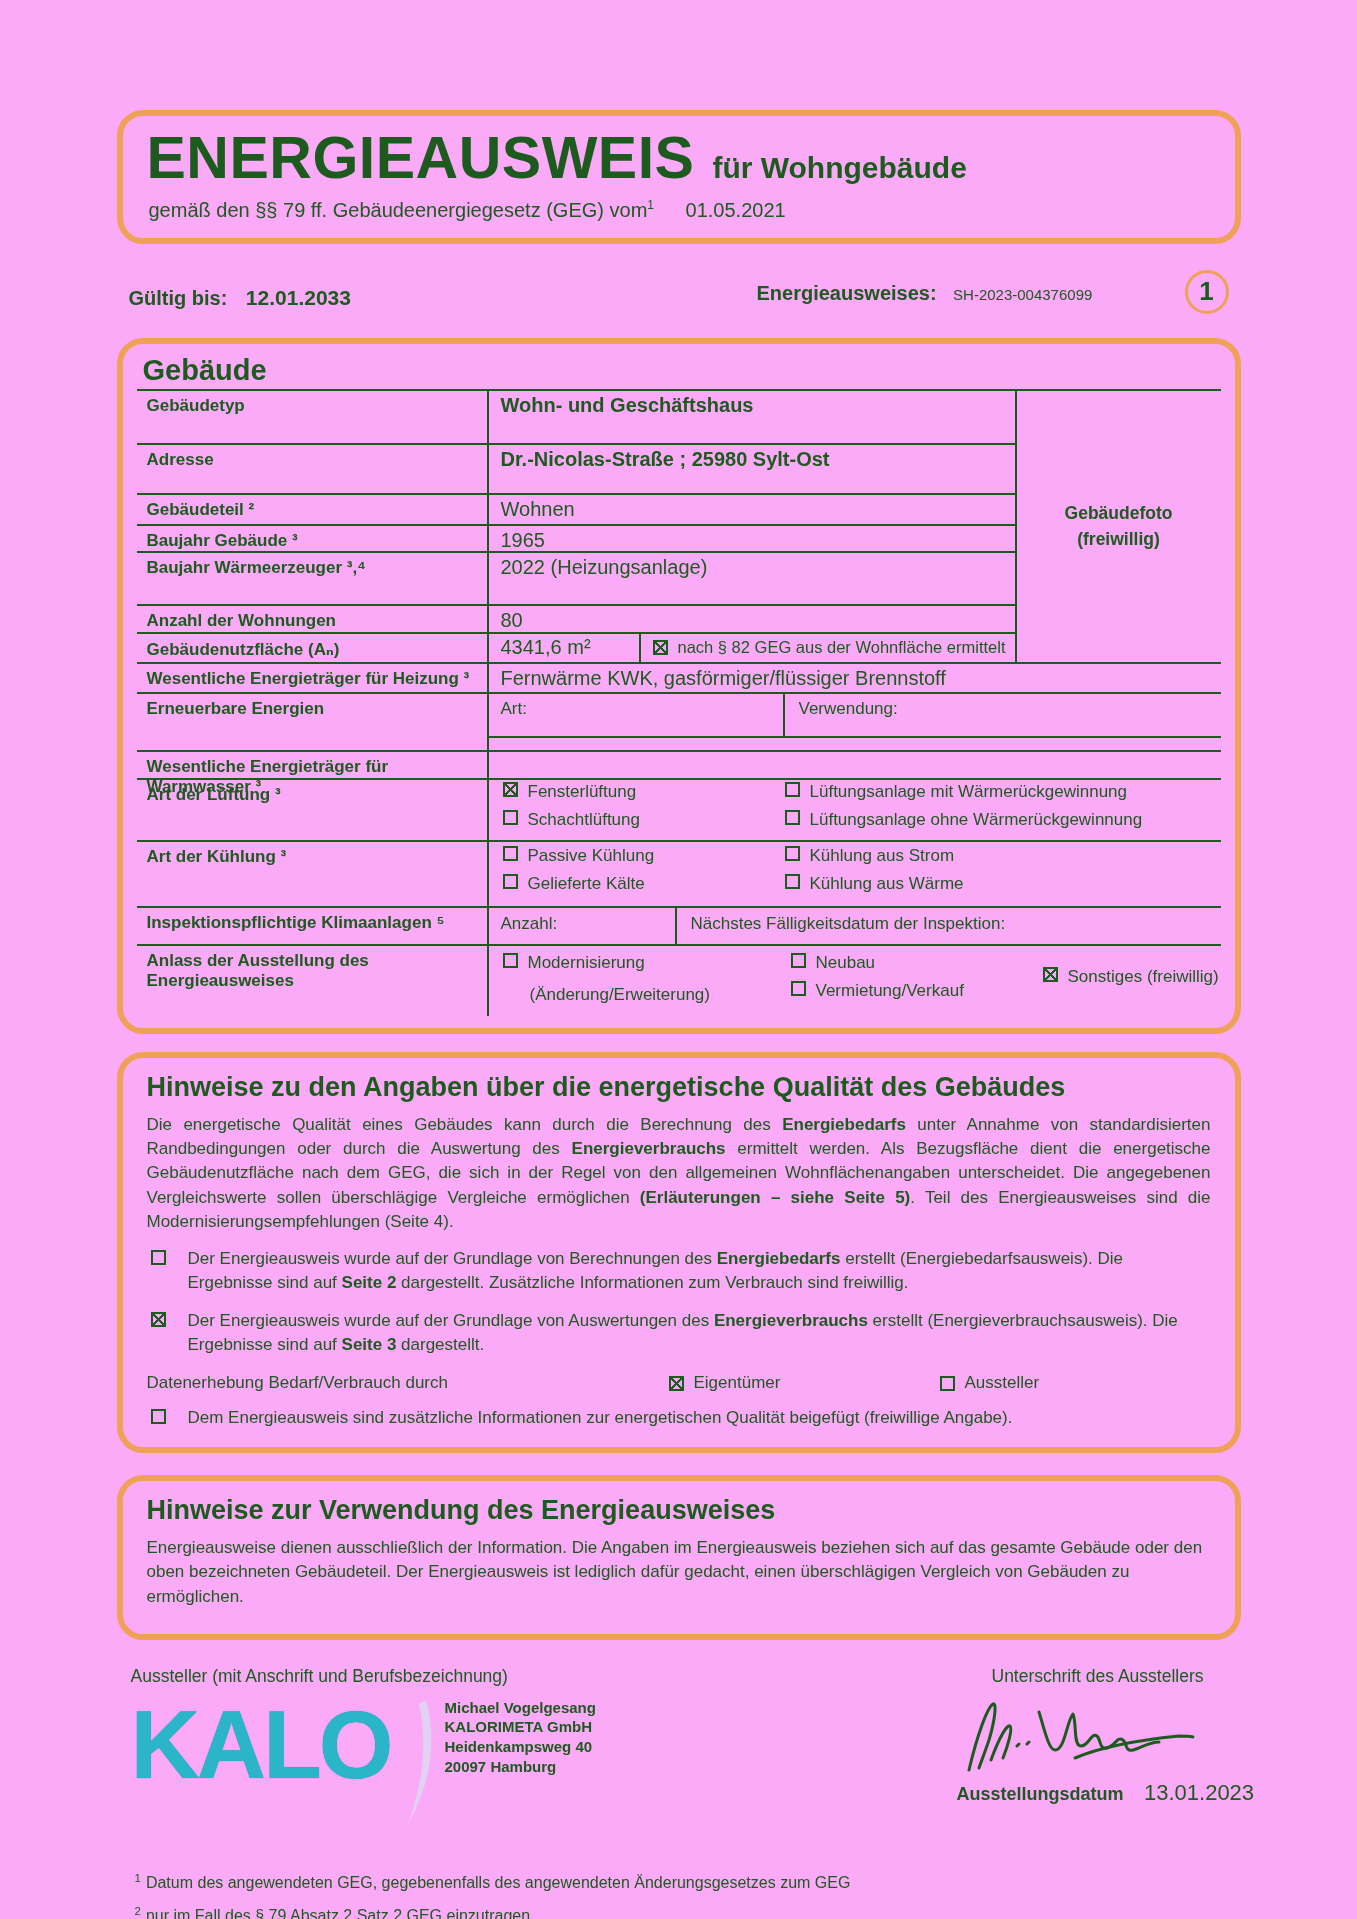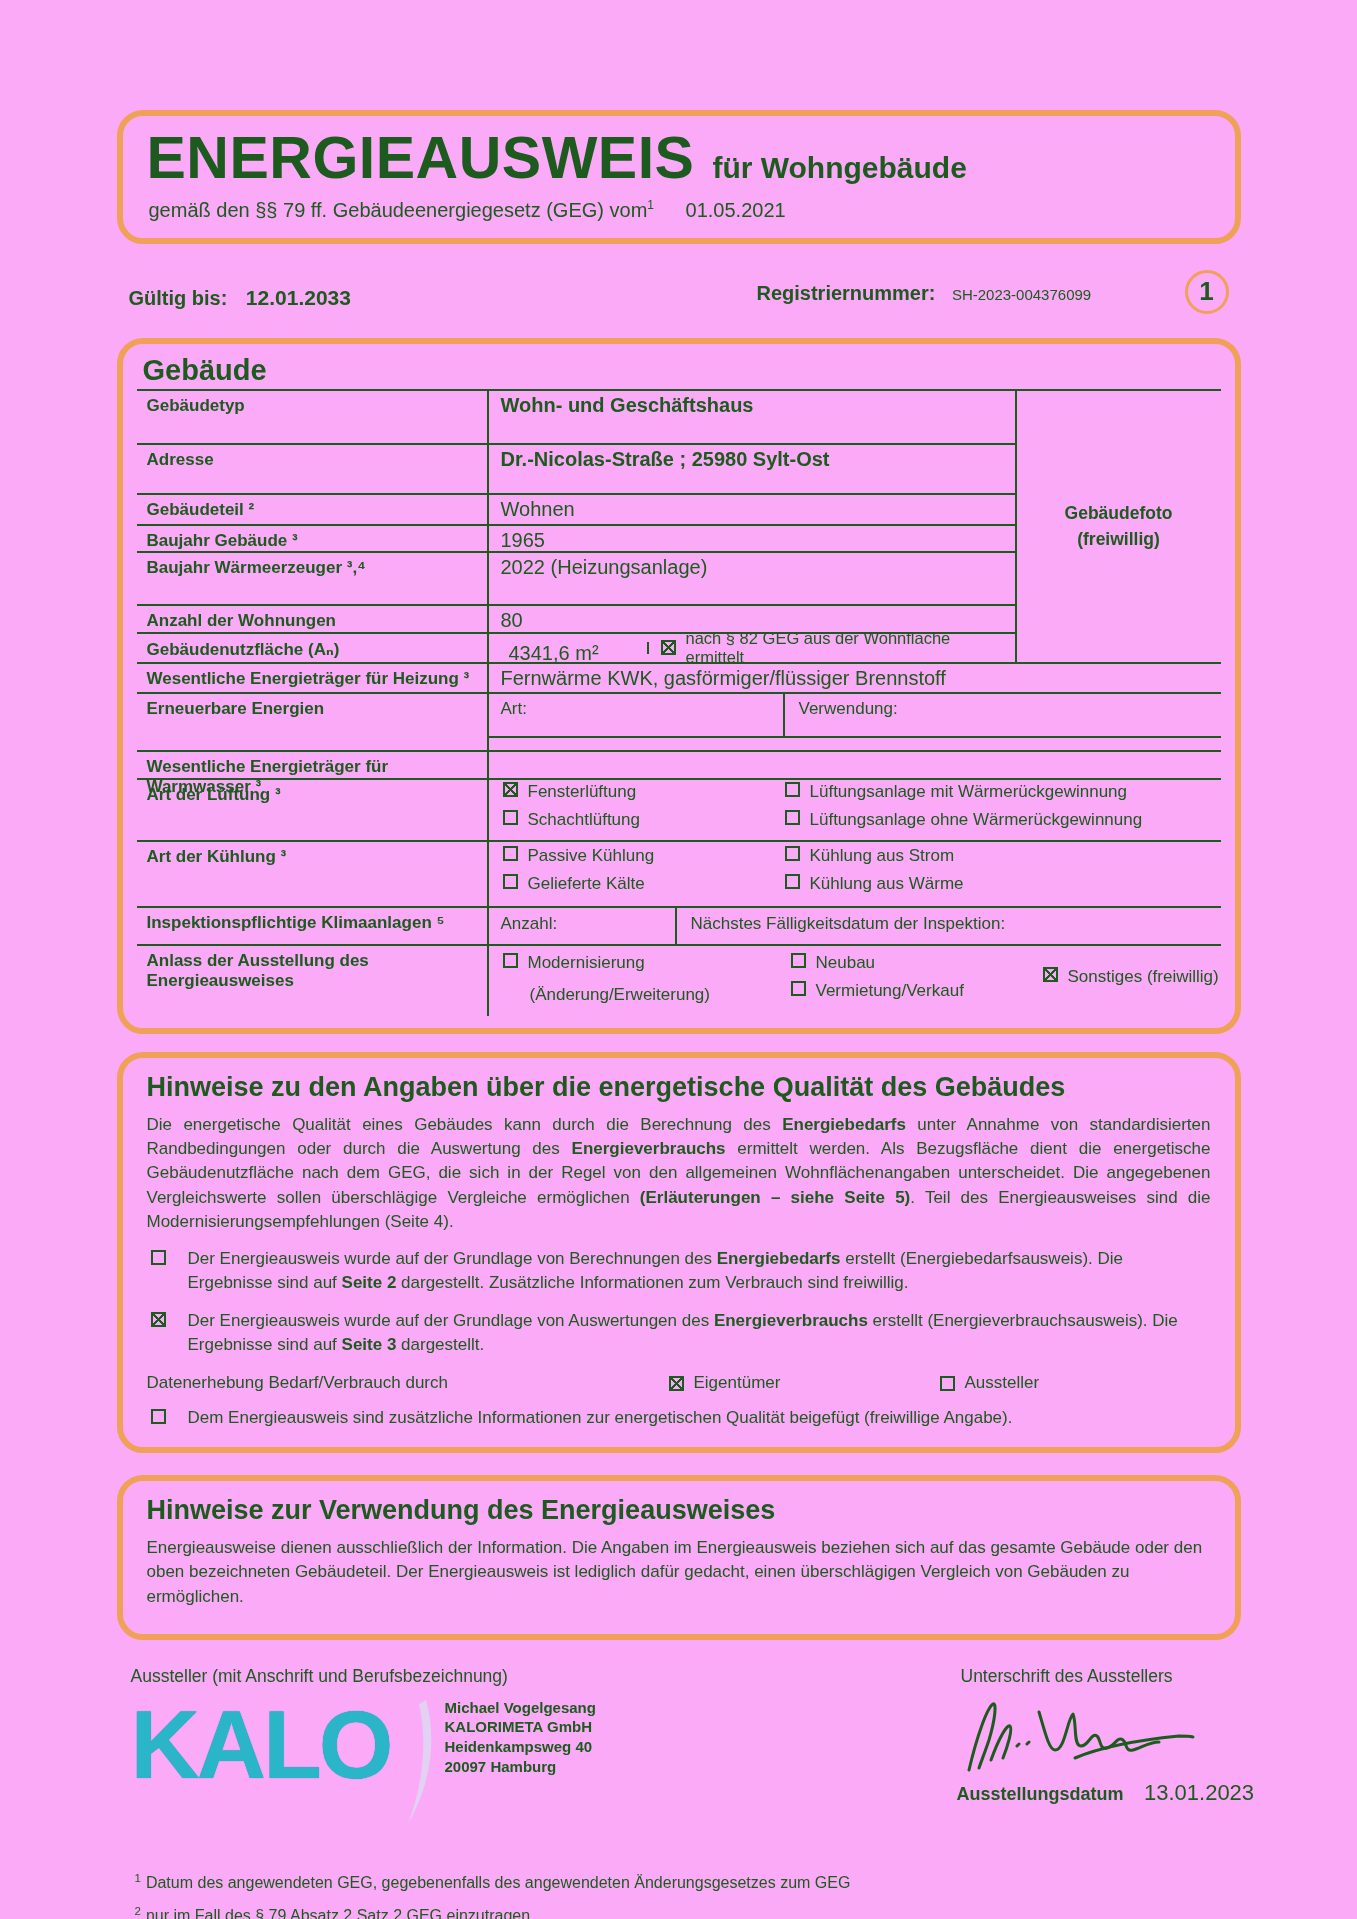--- a/index.html
+++ b/index.html
@@ -48,21 +48,21 @@
   .photo-box{flex:1;border-left:2px solid var(--ink);display:flex;flex-direction:column;
     align-items:center;justify-content:center;font-weight:bold;font-size:17.5px;line-height:1.5;}
   .grow{display:flex;}
   .gleft .grow + .grow{border-top:2px solid var(--ink);}
   .gbottom{border-top:2px solid var(--ink);}
   .gbottom .grow + .grow{border-top:2px solid var(--ink);}
   .glabel{width:352px;flex:none;padding:5px 8px 0 10px;border-right:2px solid var(--ink);font-size:17px;font-weight:bold;}
   .gvalue{flex:1;padding:3px 8px 0 12px;font-size:20px;}
   .gvalue.strong{font-weight:bold;}
   
-  .area-row .gvalue{display:flex;padding:8px;align-items:flex-start;}
+  .area-row .gvalue{display:flex;padding:0;align-items:center;}
   .area-val{width:150px;flex:none;padding:0 8px 0 12px;font-size:20px;}
   .area-check{flex:1;border-left:2px solid var(--ink);padding:0 8px 0 12px;display:flex;align-items:center;
     gap:10px;font-size:16.5px;height:100%;}
   .renew-wrap{flex:1;display:flex;flex-direction:column;}
   .renew-cells{display:flex;height:44px;border-bottom:2px solid var(--ink);}
   .renew-art{width:296px;flex:none;border-right:2px solid var(--ink);padding:5px 8px 0 12px;font-size:17px;}
   .renew-usage{flex:1;padding:5px 8px 0 14px;font-size:17px;}
   .opt{display:flex;align-items:flex-start;gap:10px;font-size:17px;height:28px;}
   .optcol{display:flex;flex-direction:column;justify-content:center;}
   .vent-value,.cool-value{display:flex;align-items:center;padding:0 0 0 14px;}
@@ -91,21 +91,21 @@
   .chk-item .cb{margin-top:3px;}
   .chk-text{flex:1;}
   .collection-row{display:flex;align-items:center;margin:16px 0 2px 2px;font-size:17px;}
   .collection-row .col-label{width:522px;flex:none;}
   .collection-row .col-opt{display:flex;align-items:center;gap:10px;width:300px;}
   .usection{margin-top:22px;padding:10px 24px 24px 22px;}
   .usection p{font-size:17px;line-height:1.45;margin:8px 0 0 2px;}
 
   
   .issuer-labels{position:relative;margin:26px 12px 0 14px;font-size:17.5px;height:26px;}
-  .issuer-labels .sig-label{position:absolute;left:830px;top:0;}
+  .issuer-labels .sig-label{position:absolute;left:861px;top:0;}
   .issuer-block{position:relative;height:152px;margin:4px 0 0 12px;}
   .logo-wrap{position:absolute;left:2px;top:10px;display:flex;align-items:flex-start;}
   .kalo{font-size:96px;font-weight:bold;line-height:0.82;color:var(--teal);letter-spacing:-3px;
     text-shadow:0 0 1px #0e93a9;}
   .swoosh{margin-left:10px;margin-top:-8px;}
   .addr{position:absolute;left:316px;top:2px;font-size:15px;font-weight:bold;line-height:1.32;}
   .sig-area{position:absolute;left:828px;top:-6px;width:296px;}
   .signature-svg{display:block;margin-left:6px;}
   .date-row{margin-top:2px;white-space:nowrap;}
   .date-row .lbl{font-size:18px;font-weight:bold;}
@@ -130,21 +130,21 @@
       <span class="subtitle-date">01.05.2021</span>
     </div>
   </header>
 
   <div class="meta-row">
     <div class="valid">
       <span class="lbl">Gültig bis:</span>
       <span class="val">12.01.2033</span>
     </div>
     <div class="reg">
-      <span class="lbl">Registriernummer:</span>
+      <span class="lbl">Energieausweises:</span>
       <span class="regval">SH-2023-004376099</span>
     </div>
     <div class="page-circle">
       <span>1</span>
     </div>
   </div>
 
   <section class="obox gsection">
     <h2>Gebäude</h2>
     <div class="gtable">

